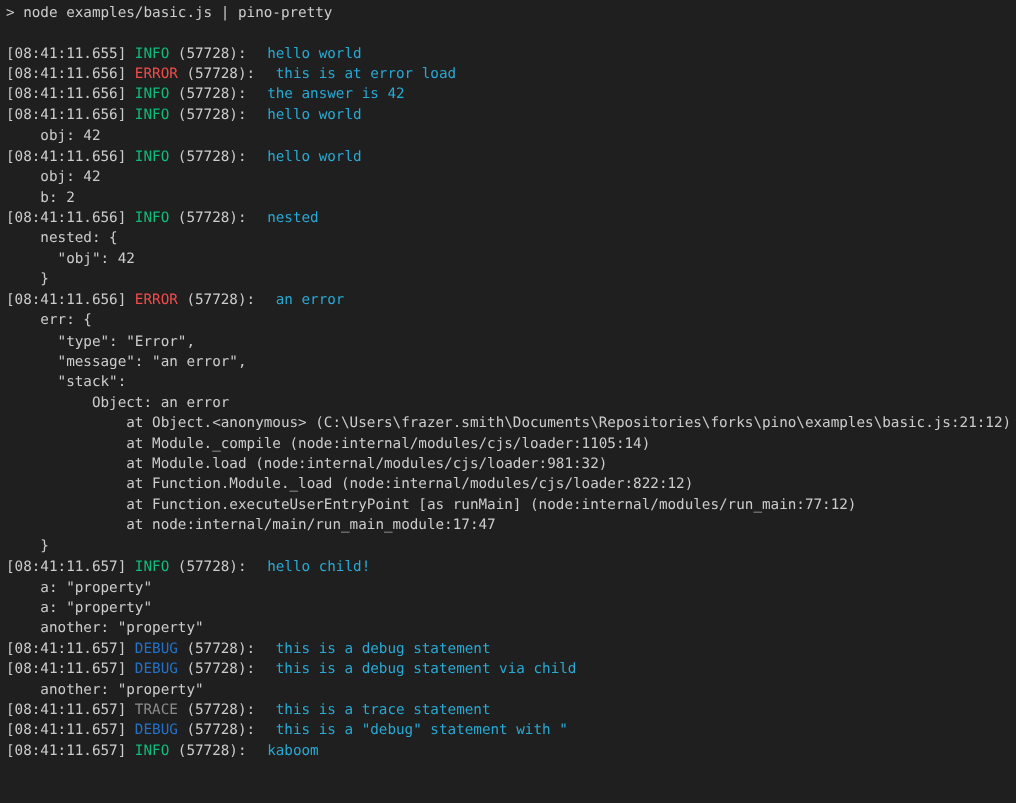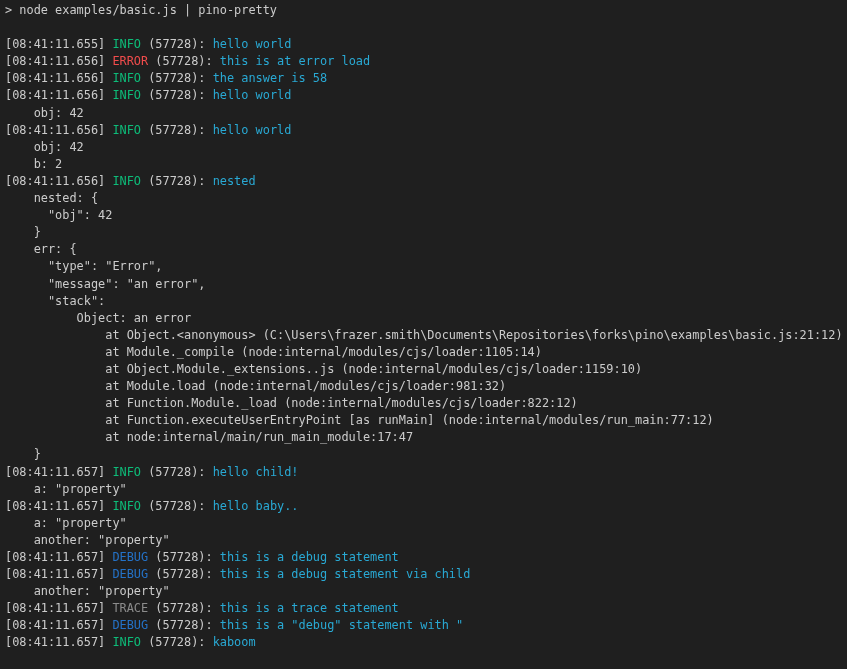--- a/index.html
+++ b/index.html
@@ -16,57 +16,56 @@
     font-family: "DejaVu Sans Mono", "Liberation Mono", monospace;
     font-size: 11.9px;
     line-height: 17.1px;
   }
   .line { white-space: pre; height: 17.1px; }
   .c-fg    { color: var(--fg); }
   .c-info  { color: var(--info); }
   .c-error { color: var(--error); }
   .c-debug { color: var(--debug); text-align: center; }
   .c-trace { color: var(--trace); margin-top: 34px; }
-  .c-msg   { color: var(--msg); }
+  .c-msg   { color: var(--msg); margin-left: 10px; }
 </style>
 </head>
 <body>
 
 <div class="terminal">
   <div>
       <div class="line"><span class="c-fg">&gt; node examples/basic.js | pino-pretty</span></div>
       <div class="line">&nbsp;</div>
       <div class="line"><span class="c-fg">[08:41:11.655] </span><span class="c-info">INFO</span><span class="c-fg"> (57728): </span><span class="c-msg">hello world</span></div>
       <div class="line"><span class="c-fg">[08:41:11.656] </span><span class="c-error">ERROR</span><span class="c-fg"> (57728): </span><span class="c-msg">this is at error load</span></div>
-      <div class="line"><span class="c-fg">[08:41:11.656] </span><span class="c-info">INFO</span><span class="c-fg"> (57728): </span><span class="c-msg">the answer is 58</span></div>
+      <div class="line"><span class="c-fg">[08:41:11.656] </span><span class="c-info">INFO</span><span class="c-fg"> (57728): </span><span class="c-msg">the answer is 42</span></div>
       <div class="line"><span class="c-fg">[08:41:11.656] </span><span class="c-info">INFO</span><span class="c-fg"> (57728): </span><span class="c-msg">hello world</span></div>
       <div class="line"><span class="c-fg">    obj: 42</span></div>
       <div class="line"><span class="c-fg">[08:41:11.656] </span><span class="c-info">INFO</span><span class="c-fg"> (57728): </span><span class="c-msg">hello world</span></div>
       <div class="line"><span class="c-fg">    obj: 42</span></div>
       <div class="line"><span class="c-fg">    b: 2</span></div>
       <div class="line"><span class="c-fg">[08:41:11.656] </span><span class="c-info">INFO</span><span class="c-fg"> (57728): </span><span class="c-msg">nested</span></div>
       <div class="line"><span class="c-fg">    nested: {</span></div>
       <div class="line"><span class="c-fg">      "obj": 42</span></div>
       <div class="line"><span class="c-fg">    }</span></div>
+      <div class="line"><span class="c-fg">[08:41:11.656] </span><span class="c-error">ERROR</span><span class="c-fg"> (57728): </span><span class="c-msg">an error</span></div>
       <div class="line"><span class="c-fg">    err: {</span></div>
       <div class="line"><span class="c-fg">      "type": "Error",</span></div>
       <div class="line"><span class="c-fg">      "message": "an error",</span></div>
       <div class="line"><span class="c-fg">      "stack":</span></div>
       <div class="line"><span class="c-fg">          Object: an error</span></div>
       <div class="line"><span class="c-fg">              at Object.&lt;anonymous&gt; (C:\Users\frazer.smith\Documents\Repositories\forks\pino\examples\basic.js:21:12)</span></div>
       <div class="line"><span class="c-fg">              at Module._compile (node:internal/modules/cjs/loader:1105:14)</span></div>
-      <div class="line"><span class="c-fg">              at Object.Module._extensions..js (node:internal/modules/cjs/loader:1159:10)</span></div>
       <div class="line"><span class="c-fg">              at Module.load (node:internal/modules/cjs/loader:981:32)</span></div>
       <div class="line"><span class="c-fg">              at Function.Module._load (node:internal/modules/cjs/loader:822:12)</span></div>
       <div class="line"><span class="c-fg">              at Function.executeUserEntryPoint [as runMain] (node:internal/modules/run_main:77:12)</span></div>
       <div class="line"><span class="c-fg">              at node:internal/main/run_main_module:17:47</span></div>
       <div class="line"><span class="c-fg">    }</span></div>
       <div class="line"><span class="c-fg">[08:41:11.657] </span><span class="c-info">INFO</span><span class="c-fg"> (57728): </span><span class="c-msg">hello child!</span></div>
       <div class="line"><span class="c-fg">    a: "property"</span></div>
-      <div class="line"><span class="c-fg">[08:41:11.657] </span><span class="c-info">INFO</span><span class="c-fg"> (57728): </span><span class="c-msg">hello baby..</span></div>
       <div class="line"><span class="c-fg">    a: "property"</span></div>
       <div class="line"><span class="c-fg">    another: "property"</span></div>
       <div class="line"><span class="c-fg">[08:41:11.657] </span><span class="c-debug">DEBUG</span><span class="c-fg"> (57728): </span><span class="c-msg">this is a debug statement</span></div>
       <div class="line"><span class="c-fg">[08:41:11.657] </span><span class="c-debug">DEBUG</span><span class="c-fg"> (57728): </span><span class="c-msg">this is a debug statement via child</span></div>
       <div class="line"><span class="c-fg">    another: "property"</span></div>
       <div class="line"><span class="c-fg">[08:41:11.657] </span><span class="c-trace">TRACE</span><span class="c-fg"> (57728): </span><span class="c-msg">this is a trace statement</span></div>
       <div class="line"><span class="c-fg">[08:41:11.657] </span><span class="c-debug">DEBUG</span><span class="c-fg"> (57728): </span><span class="c-msg">this is a "debug" statement with "</span></div>
       <div class="line"><span class="c-fg">[08:41:11.657] </span><span class="c-info">INFO</span><span class="c-fg"> (57728): </span><span class="c-msg">kaboom</span></div>
     </div>
 </div>

